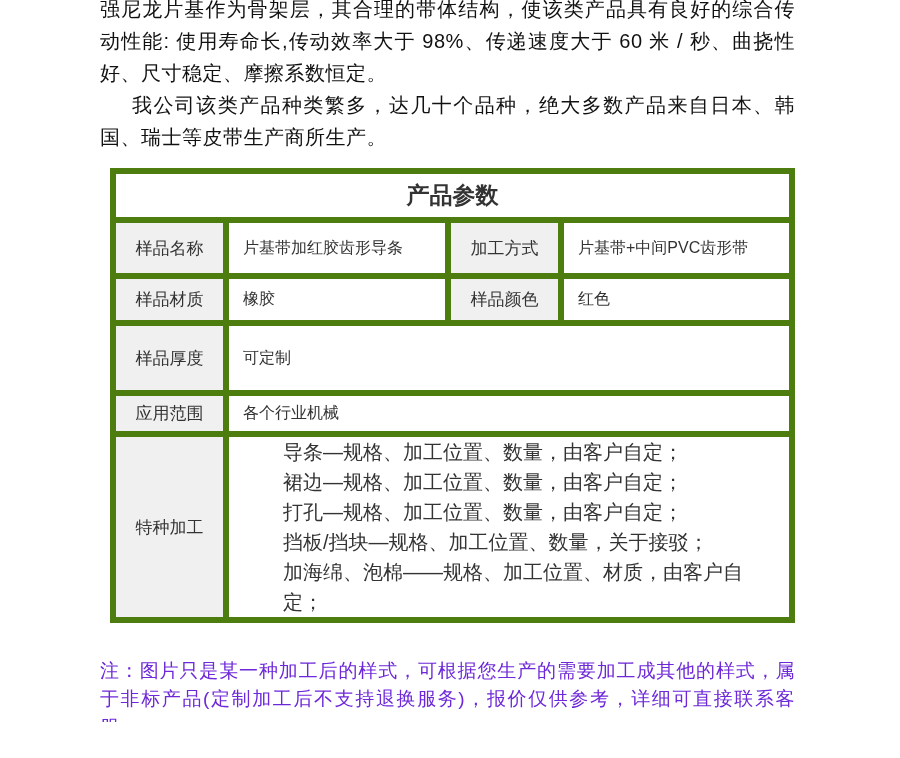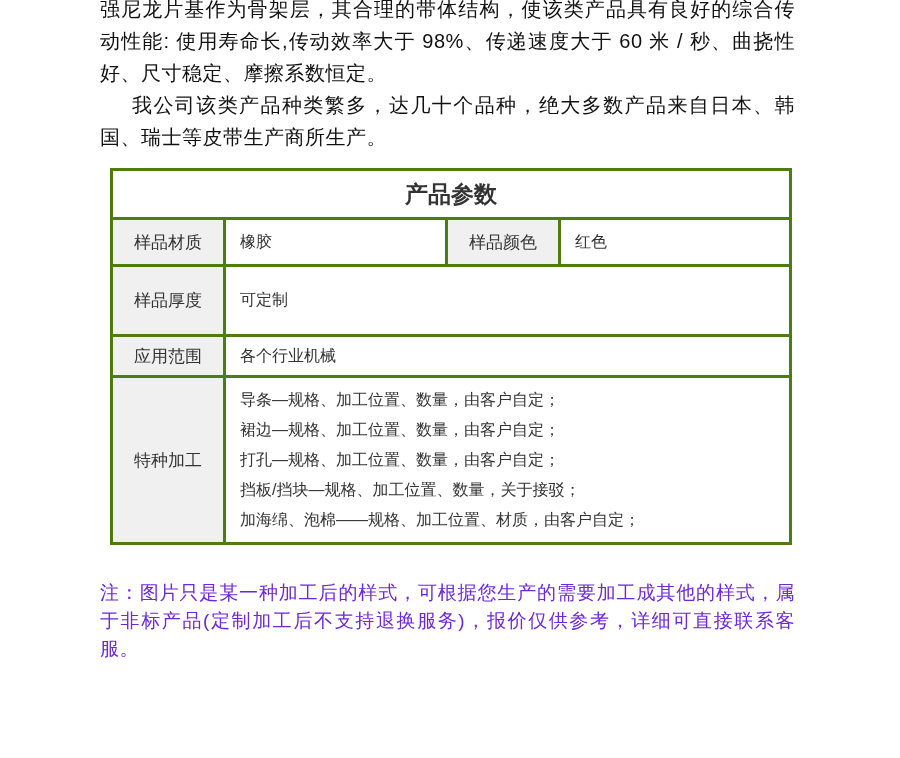--- a/index.html
+++ b/index.html
@@ -35,21 +35,21 @@
   .params-table {
     margin-top: 15px;
     margin-left: 10px;
     width: 679px;
     border-collapse: collapse;
     table-layout: fixed;
     color: #333333;
   }
   .params-table th,
   .params-table td {
-    border: 3px solid #4d7c0f;
+    border: 6px solid #4d7c0f;
   }
   .table-title-cell {
     height: 49px;
     background: #ffffff;
     font-size: 23px;
     font-weight: 700;
     color: #333333;
     text-align: center;
     vertical-align: middle;
   }
@@ -70,22 +70,23 @@
     padding: 0 10px 0 14px;
   }
   .row-1 { height: 56px; }
   .row-2 { height: 47px; }
   .row-3 { height: 70px; }
   .row-4 { height: 41px; }
   .row-5 { height: 167px; }
   .row-6 { height: 45px; }
   .multi-line .line {
     line-height: 30px;
-    font-size: 16px;
+    font-size: 20px;
     color: #333333;
+    margin-left: 40px;
   }
   .note {
     margin-top: 34px;
     font-size: 19px;
     line-height: 28px;
     color: #6d28d9;
     text-align: justify;
     letter-spacing: 0.5px;
   }
 </style>
@@ -105,20 +106,26 @@
         <col style="width:222px">
         <col style="width:113px">
         <col style="width:231px">
       </colgroup>
       <thead>
         <tr>
           <th class="table-title-cell" colspan="4">产品参数</th>
         </tr>
       </thead>
       <tbody>
+        <tr class="row-1">
+          <td class="label-cell">样品名称</td>
+          <td class="value-cell">片基带加红胶齿形导条</td>
+          <td class="label-cell">加工方式</td>
+          <td class="value-cell">片基带+中间PVC齿形带</td>
+        </tr>
         <tr class="row-2">
           <td class="label-cell">样品材质</td>
           <td class="value-cell">橡胶</td>
           <td class="label-cell">样品颜色</td>
           <td class="value-cell">红色</td>
         </tr>
         <tr class="row-3">
           <td class="label-cell">样品厚度</td>
           <td class="value-cell" colspan="3">可定制</td>
         </tr>

